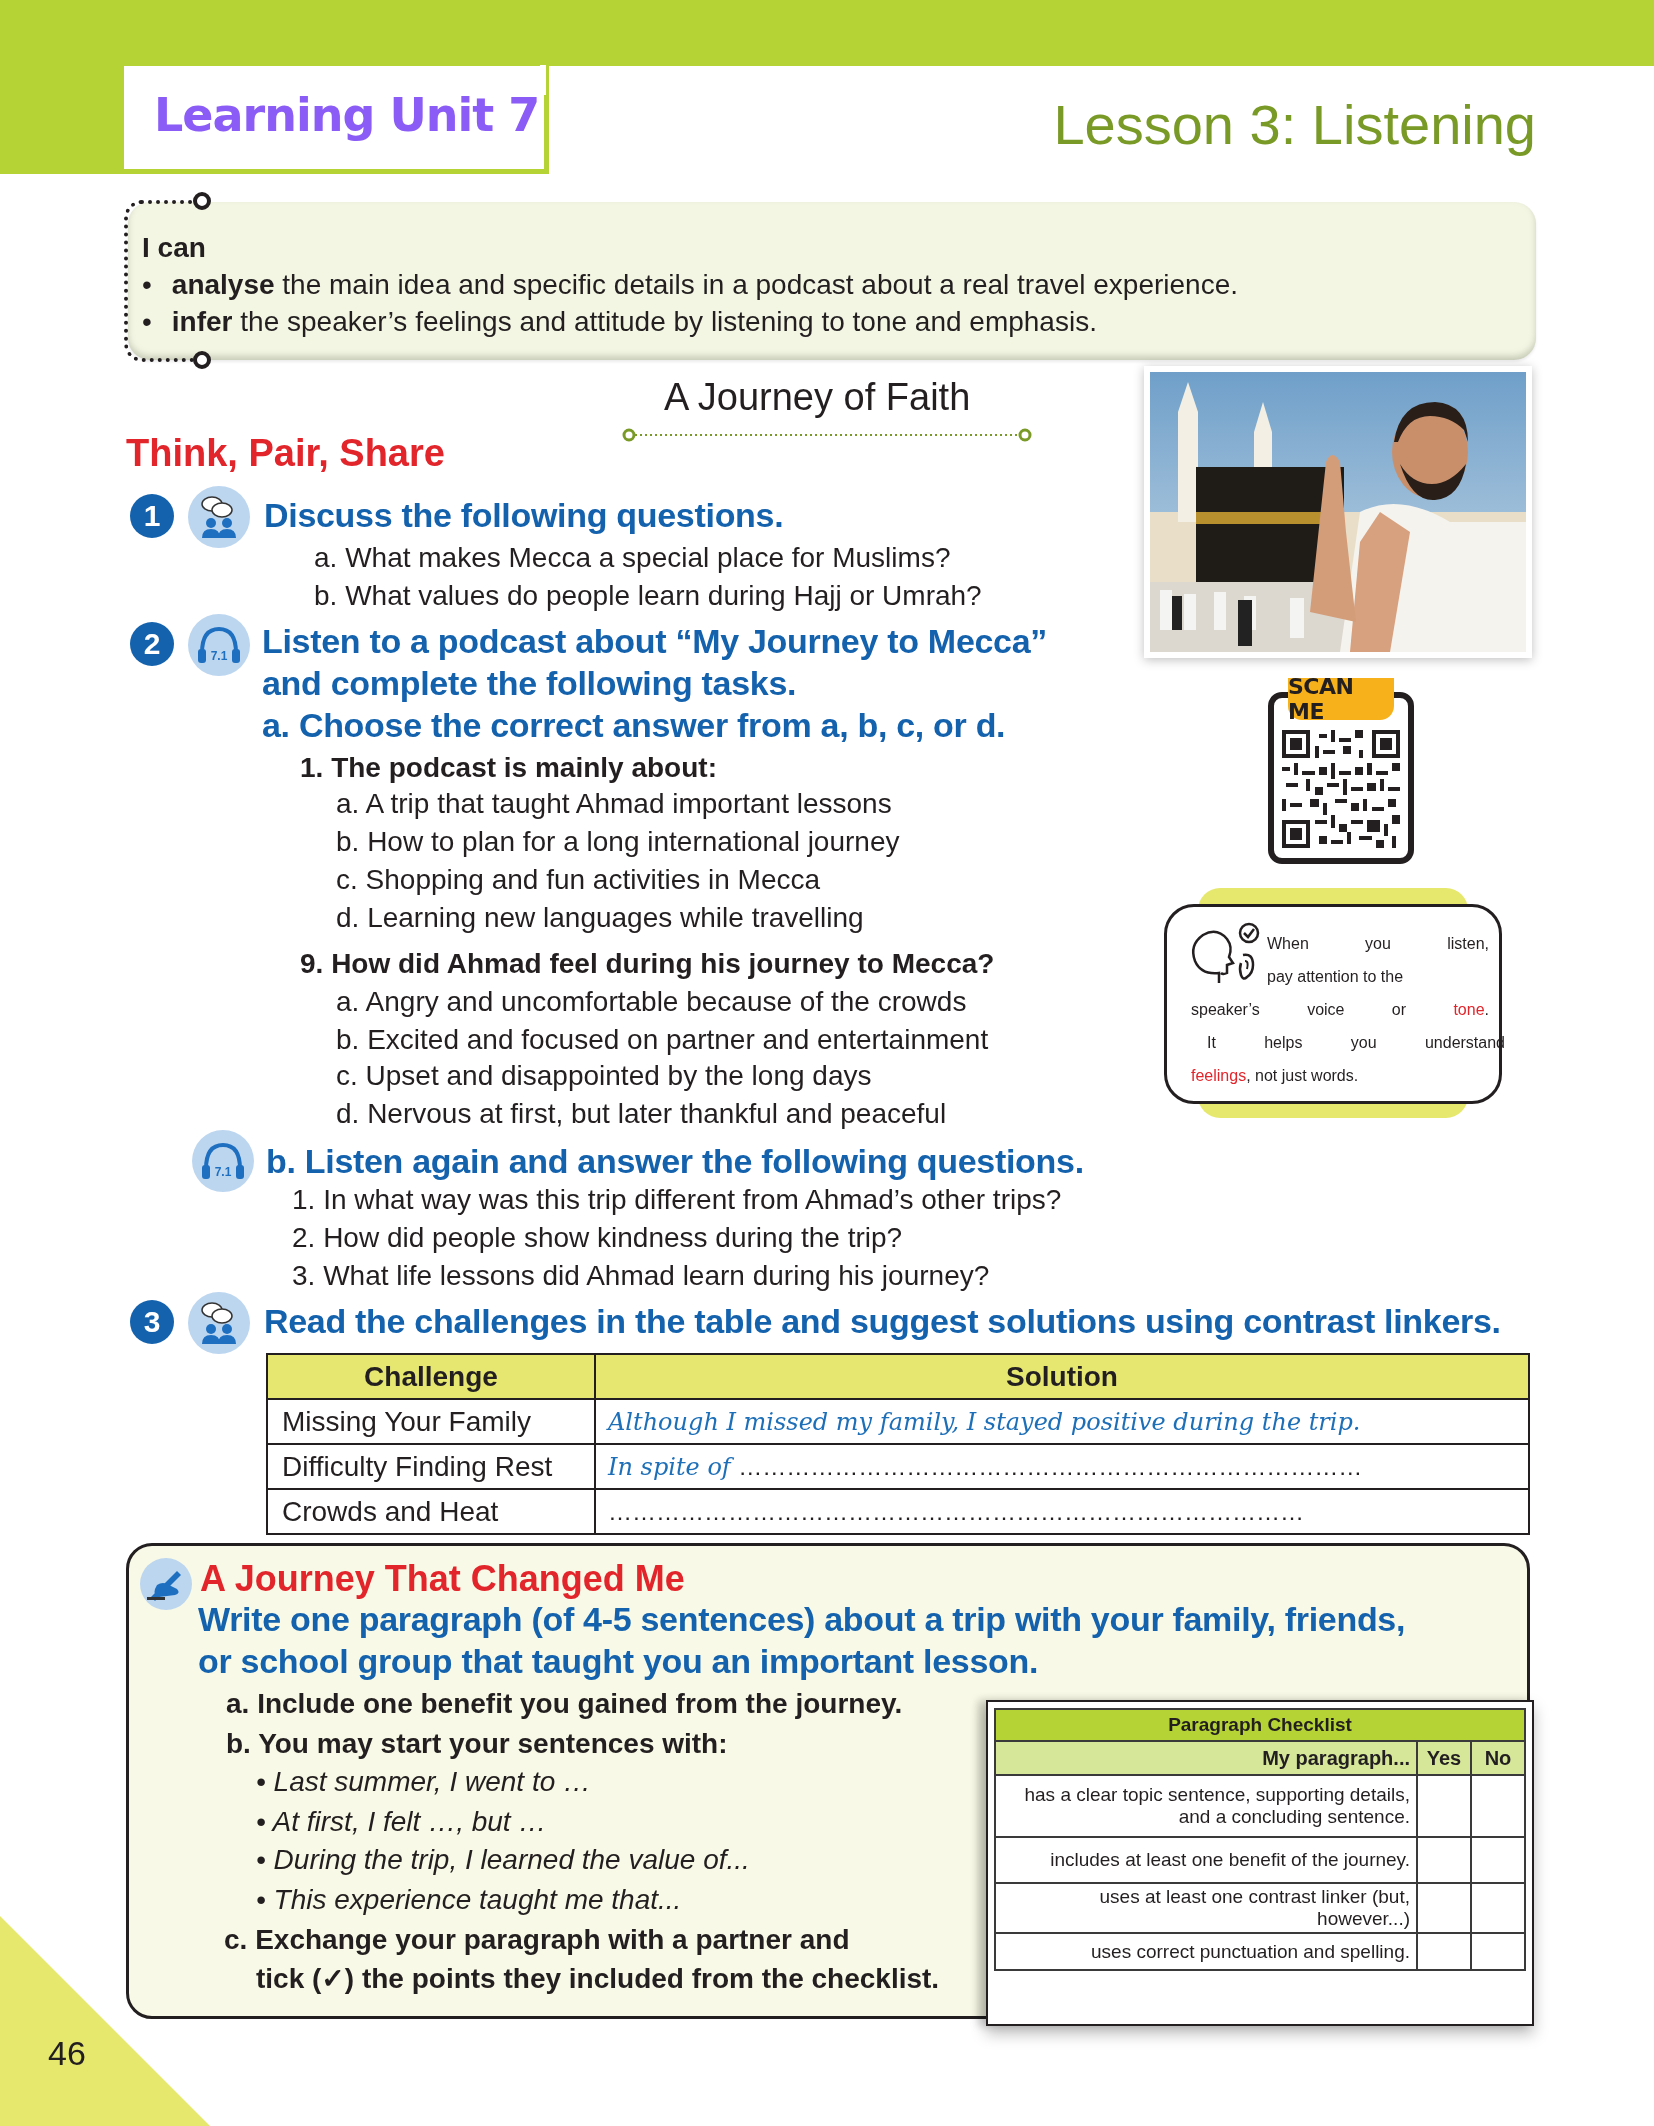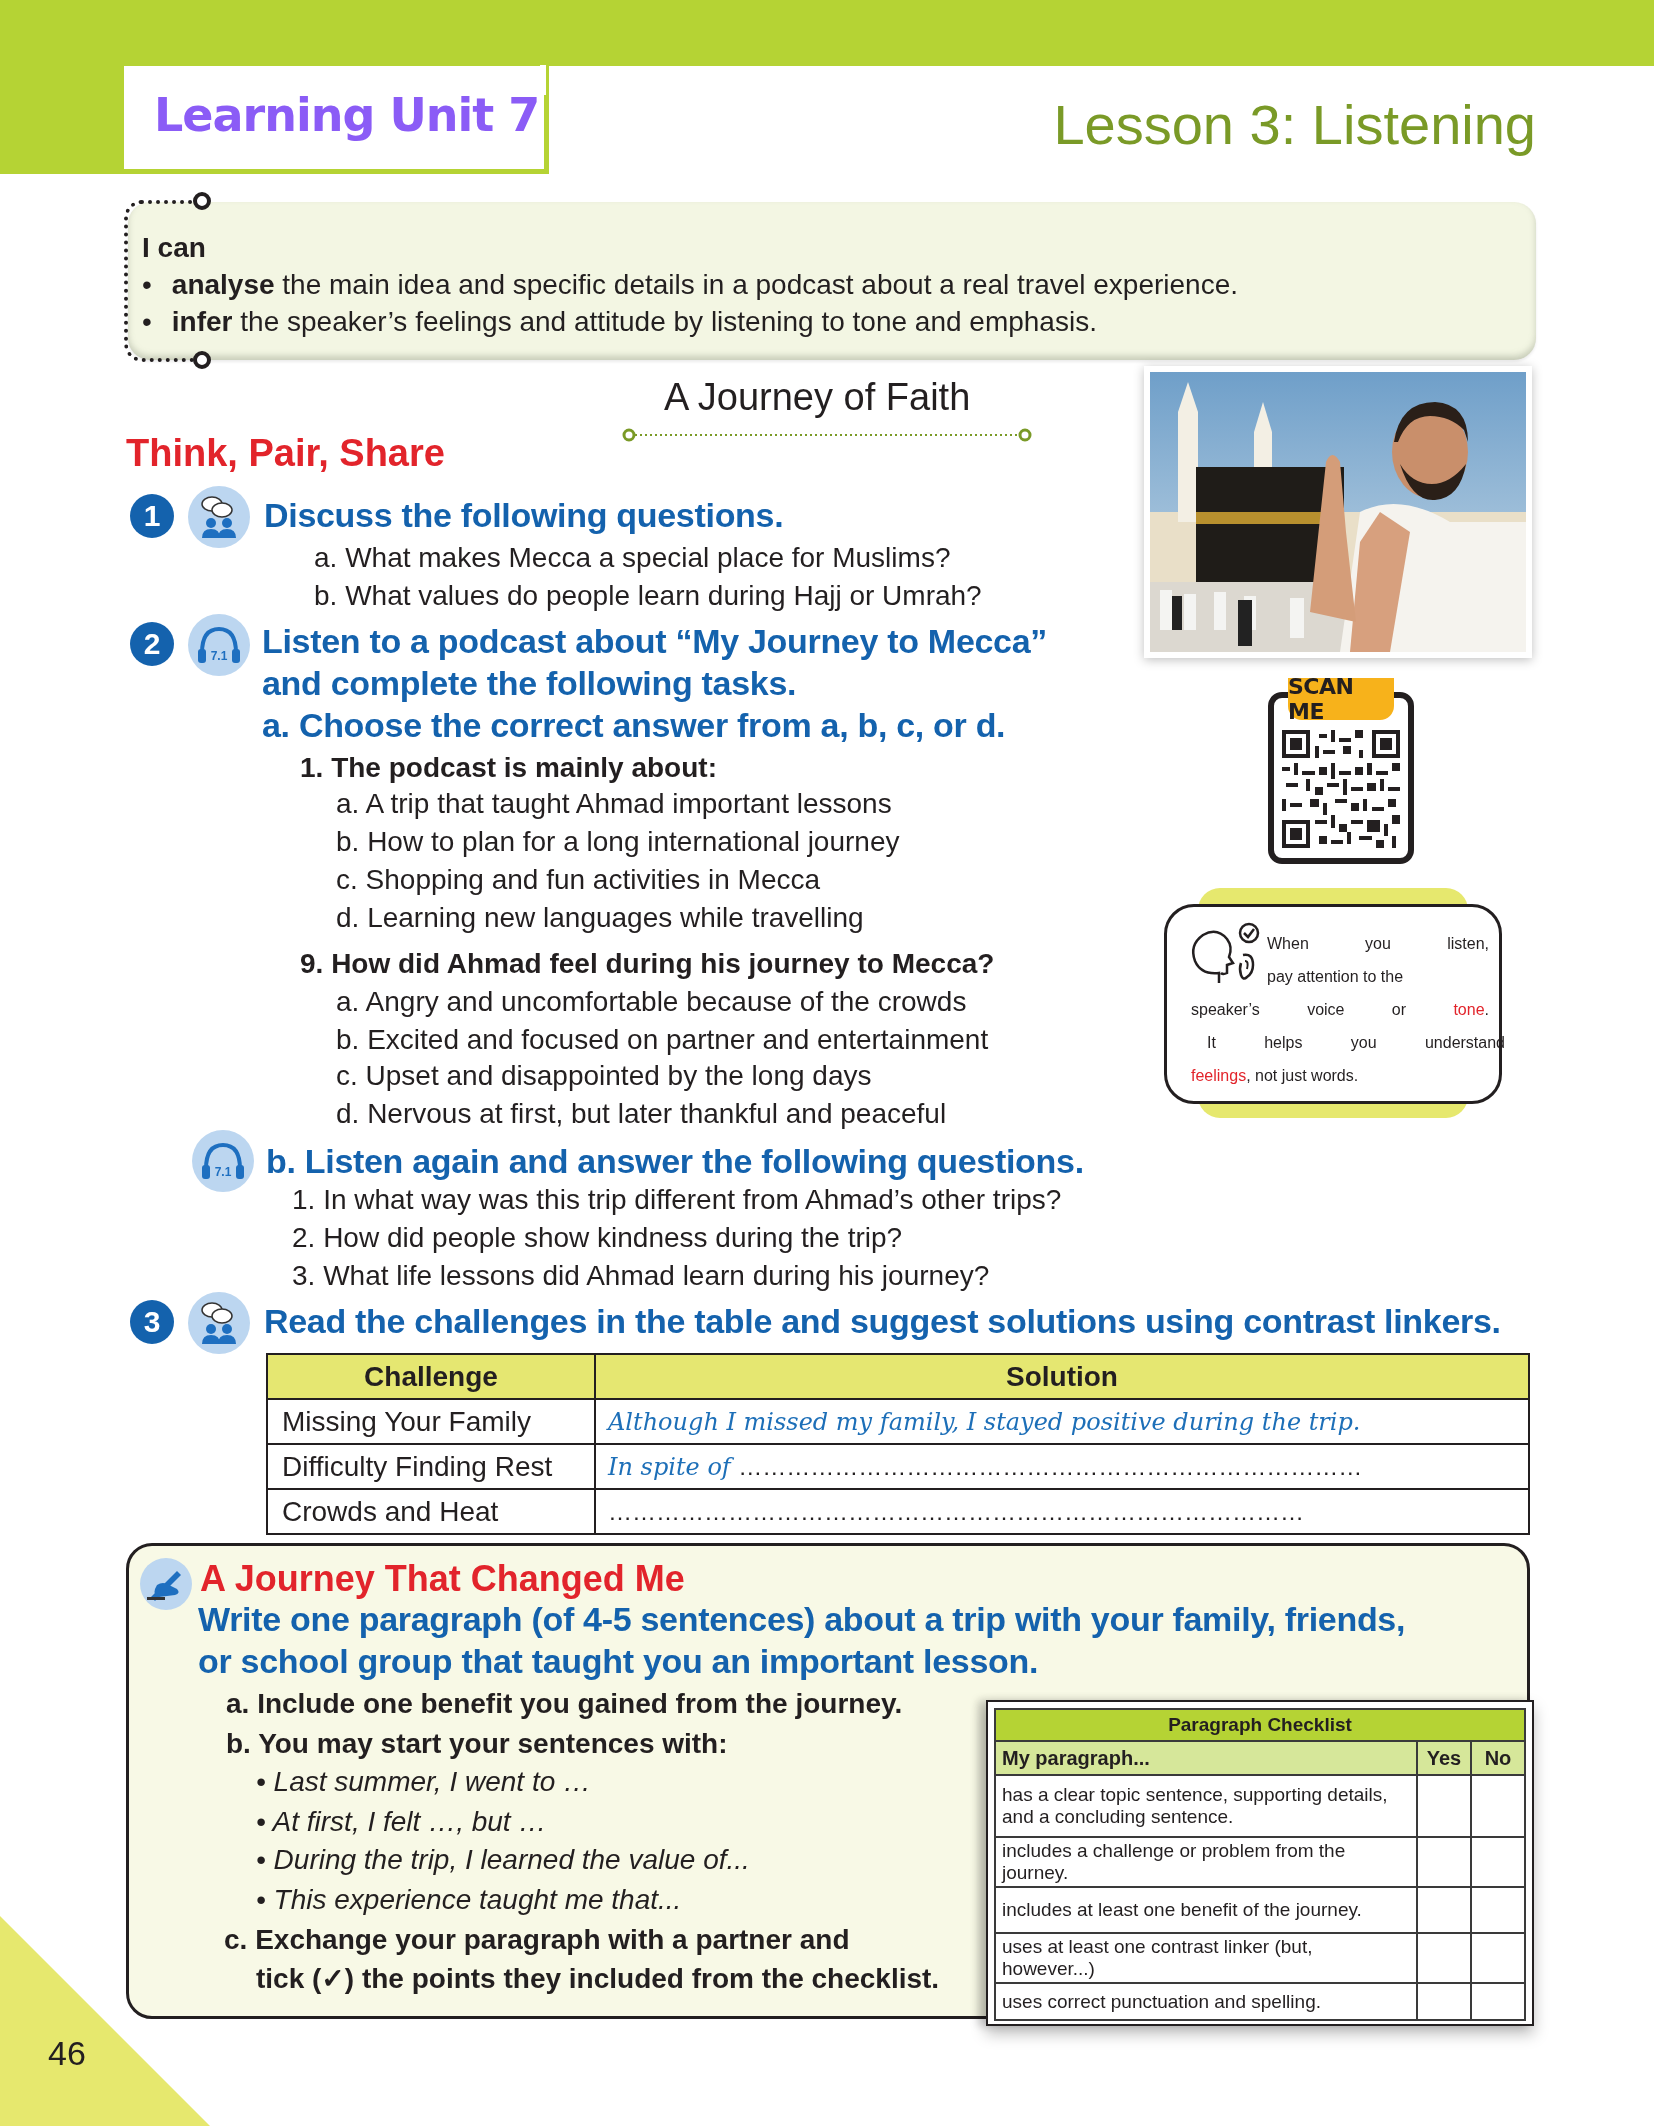--- a/index.html
+++ b/index.html
@@ -53,21 +53,21 @@
   .ch-table .col1 { width: 328px; }
 
   .write-box { position: absolute; left: 126px; top: 1543px; width: 1404px; height: 476px; background: #f8f9e6; border: 3px solid #231f20; border-radius: 26px; }
   .write-icon { position: absolute; left: 140px; top: 1558px; width: 52px; height: 52px; border-radius: 50%; background: #bcd6f0; display: flex; align-items: center; justify-content: center; }
   .write-title { position: absolute; left: 200px; top: 1558px; font-size: 36px; font-weight: bold; color: #e2242b; }
   .write-head { position: absolute; left: 198px; font-size: 34px; font-weight: bold; color: #1462ad; letter-spacing: -0.3px; }
   .italic { font-style: italic; }
 
   .checklist-wrap { position: absolute; left: 986px; top: 1700px; width: 548px; height: 326px; background: #fff; border: 2px solid #231f20; box-shadow: 0 8px 14px rgba(0,0,0,0.25), -8px 0 8px rgba(0,0,0,0.18); padding: 6px; }
   .checklist { width: 100%; border-collapse: collapse; font-size: 19px; }
-  .checklist td, .checklist th { border: 2px solid #3a3a3a; padding: 2px 6px; text-align: left; font-weight: normal; color: #231f20; }
+  .checklist td, .checklist th { border: 2px solid #3a3a3a; padding: 2px 6px; text-align: right; font-weight: normal; color: #231f20; }
   .checklist .cl-title { background: #b5d334; text-align: center; font-weight: bold; height: 32px; }
   .checklist .cl-head th { background: #d6e79a; font-weight: bold; height: 34px; font-size: 20px; }
   .checklist .cl-head th.c { text-align: center; width: 54px; }
   .checklist td.box { width: 54px; }
 
   .corner { position: absolute; left: 0; top: 1916px; width: 210px; height: 210px; }
   .page-num { position: absolute; left: 48px; top: 2034px; font-size: 34px; color: #231f20; }
 </style>
 </head>
 <body>
@@ -337,25 +337,20 @@
       <th>My paragraph...</th>
       <th class="c">Yes</th>
       <th class="c">No</th>
     </tr>
     <tr style="height:62px;">
       <td>has a clear topic sentence, supporting details, and a concluding sentence.</td>
       <td class="box"></td>
       <td class="box"></td>
     </tr>
     <tr style="height:46px;">
-      <td>includes a challenge or problem from the journey.</td>
-      <td class="box"></td>
-      <td class="box"></td>
-    </tr>
-    <tr style="height:46px;">
       <td>includes at least one benefit of the journey.</td>
       <td class="box"></td>
       <td class="box"></td>
     </tr>
     <tr style="height:46px;">
       <td>uses at least one contrast linker (but, however...)</td>
       <td class="box"></td>
       <td class="box"></td>
     </tr>
     <tr style="height:37px;">

